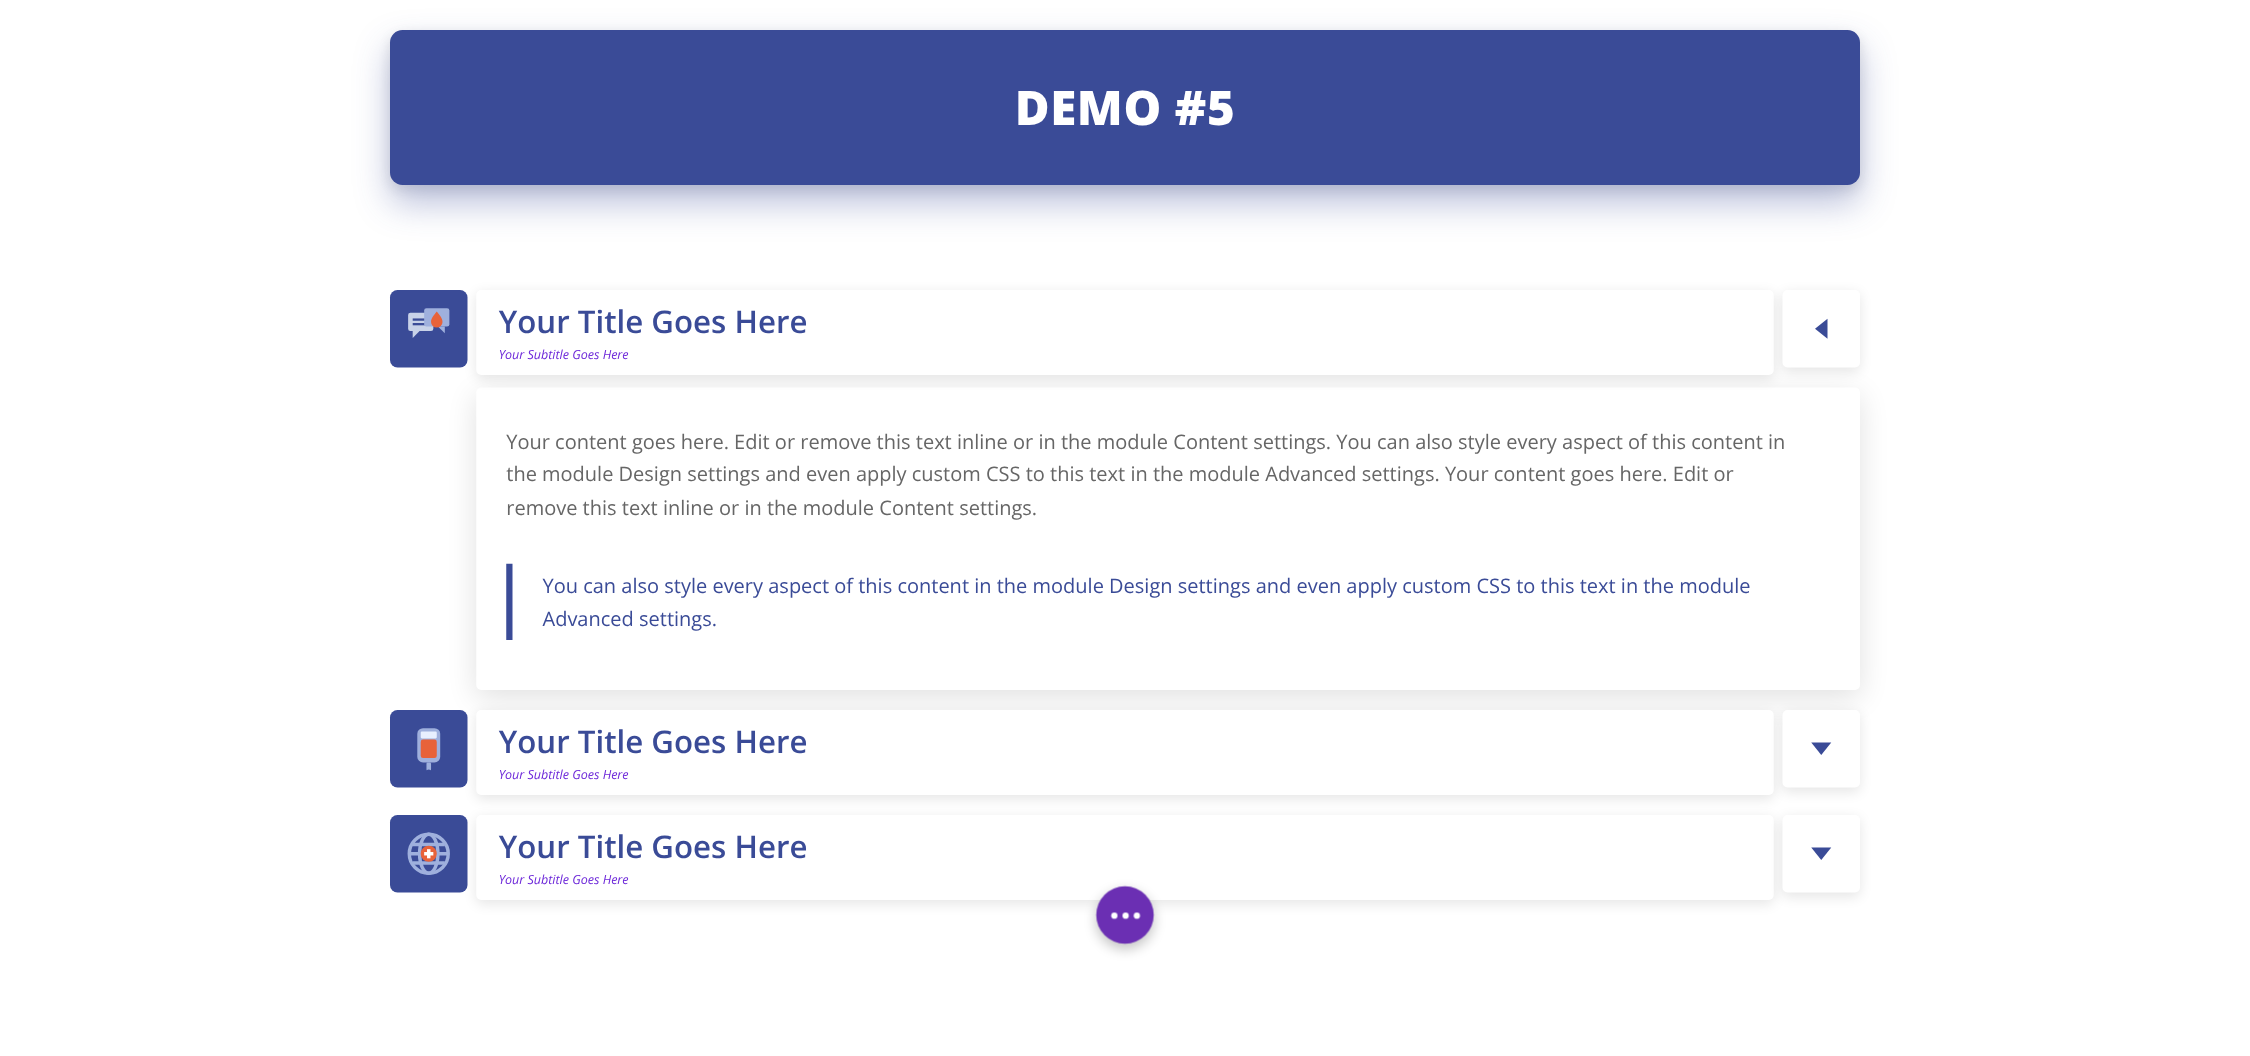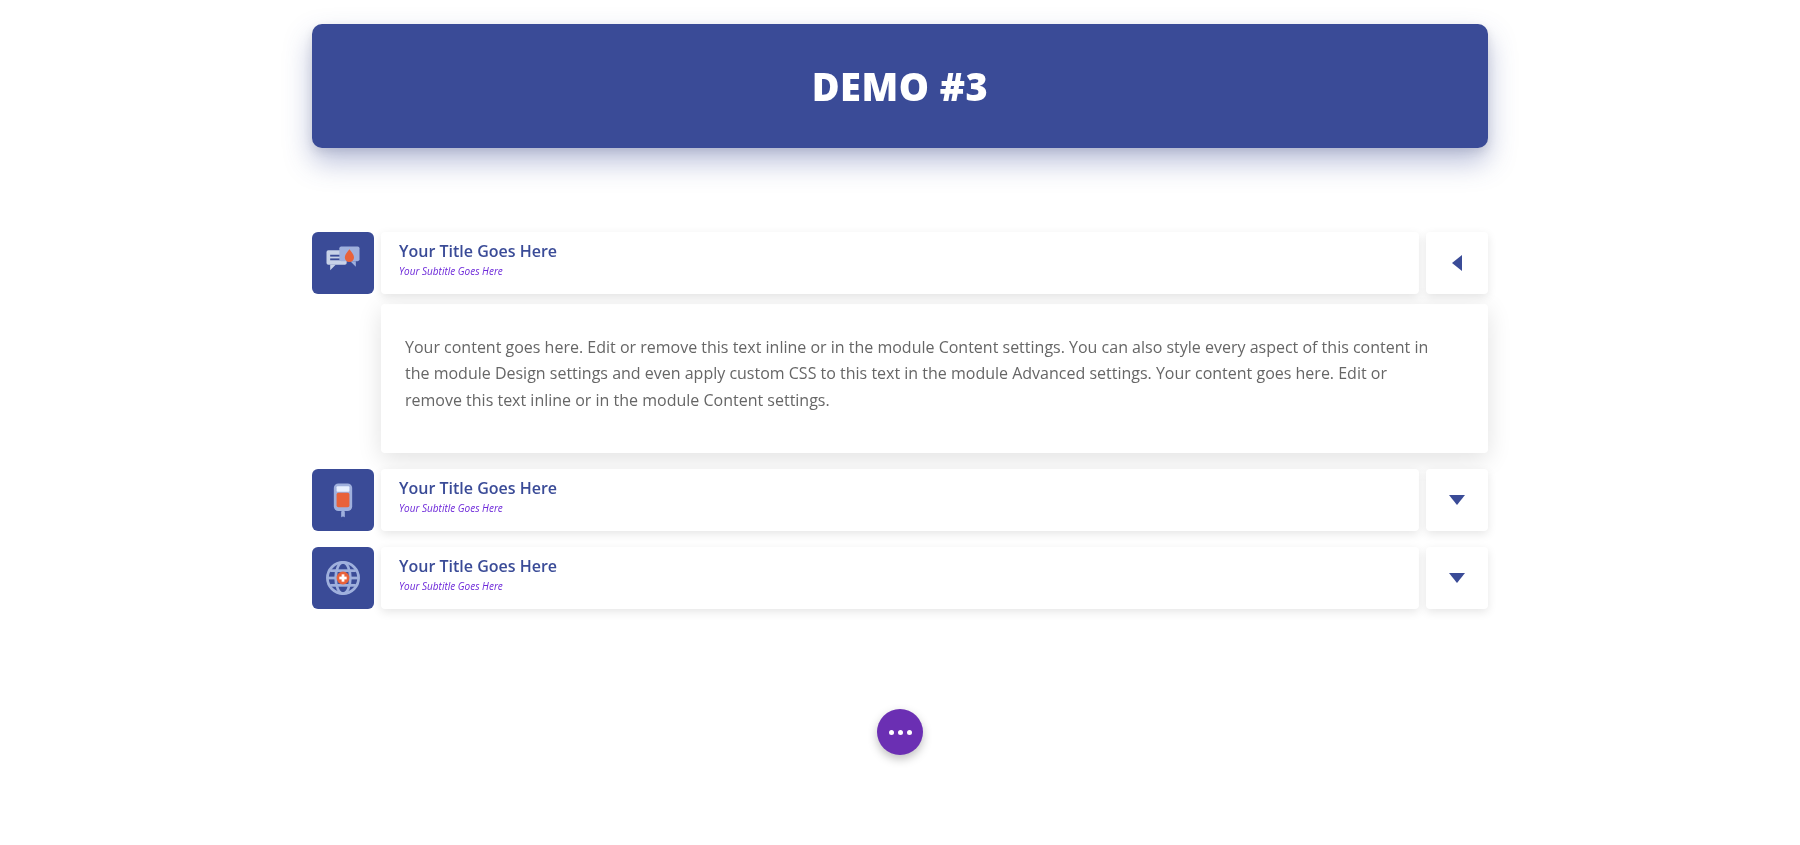--- a/index.html
+++ b/index.html
@@ -25,21 +25,21 @@
     display: flex; align-items: center; justify-content: center; flex: 0 0 62px;
   }
   .iconbox svg { width: 44px; height: 44px; }
 
   .headercard {
     flex: 1; background: #fff; border-radius: 4px; margin-left: 7px;
     padding: 8px 18px 10px 18px;
     box-shadow: 0 3px 10px rgba(0,0,0,0.10);
     min-height: 62px;
   }
-  .title { color: #3a4b97; font-size: 16px; font-weight: 600; margin-bottom: 2px; }
+  .title { color: #3a4b97; font-size: 25px; font-weight: 600; margin-bottom: 2px; }
   .subtitle { color: #6d28d9; font-size: 10px; font-weight: 400; font-style: italic; }
 
   .toggle {
     width: 62px; height: 62px; background: #fff; border-radius: 4px;
     margin-left: 7px; flex: 0 0 62px;
     display: flex; align-items: center; justify-content: center;
     box-shadow: 0 3px 10px rgba(0,0,0,0.10);
     cursor: pointer;
   }
   .tri-down {
@@ -68,21 +68,21 @@
     display: flex; align-items: center; justify-content: center; gap: 4px;
     box-shadow: 0 4px 10px rgba(0,0,0,0.25); cursor: pointer;
   }
   .fab span { width: 5px; height: 5px; border-radius: 50%; background: #fff; }
 </style>
 </head>
 <body>
 
 <div class="page">
   <div class="banner">
-    <h1>DEMO #3</h1>
+    <h1>DEMO #5</h1>
   </div>
 
   <div class="accordion">
 
     <div class="item">
       <div class="row">
         <div class="iconbox">
           <svg viewBox="0 0 48 48">
             <rect x="6" y="10" width="22" height="16" rx="2" fill="#c8d2e8"></rect>
             <path d="M10 26 l0 6 l6 -6 z" fill="#c8d2e8"></path>
@@ -96,20 +96,21 @@
         <div class="headercard">
           <div class="title">Your Title Goes Here</div>
           <div class="subtitle">Your Subtitle Goes Here</div>
         </div>
         <div class="toggle">
           <div class="tri-left"></div>
         </div>
       </div>
       <div class="content">
         <div>Your content goes here. Edit or remove this text inline or in the module Content settings. You can also style every aspect of this content in the module Design settings and even apply custom CSS to this text in the module Advanced settings. Your content goes here. Edit or remove this text inline or in the module Content settings.</div>
+        <div class="quote">You can also style every aspect of this content in the module Design settings and even apply custom CSS to this text in the module Advanced settings.</div>
       </div>
     </div>
 
     <div class="item">
       <div class="row">
         <div class="iconbox">
           <svg viewBox="0 0 48 48">
             <rect x="14" y="6" width="20" height="30" rx="5" fill="#9fb0dd"></rect>
             <rect x="17" y="16" width="14" height="16" rx="2" fill="#e8623a"></rect>
             <rect x="17" y="9" width="14" height="6" rx="1" fill="#e8f0ff"></rect>

